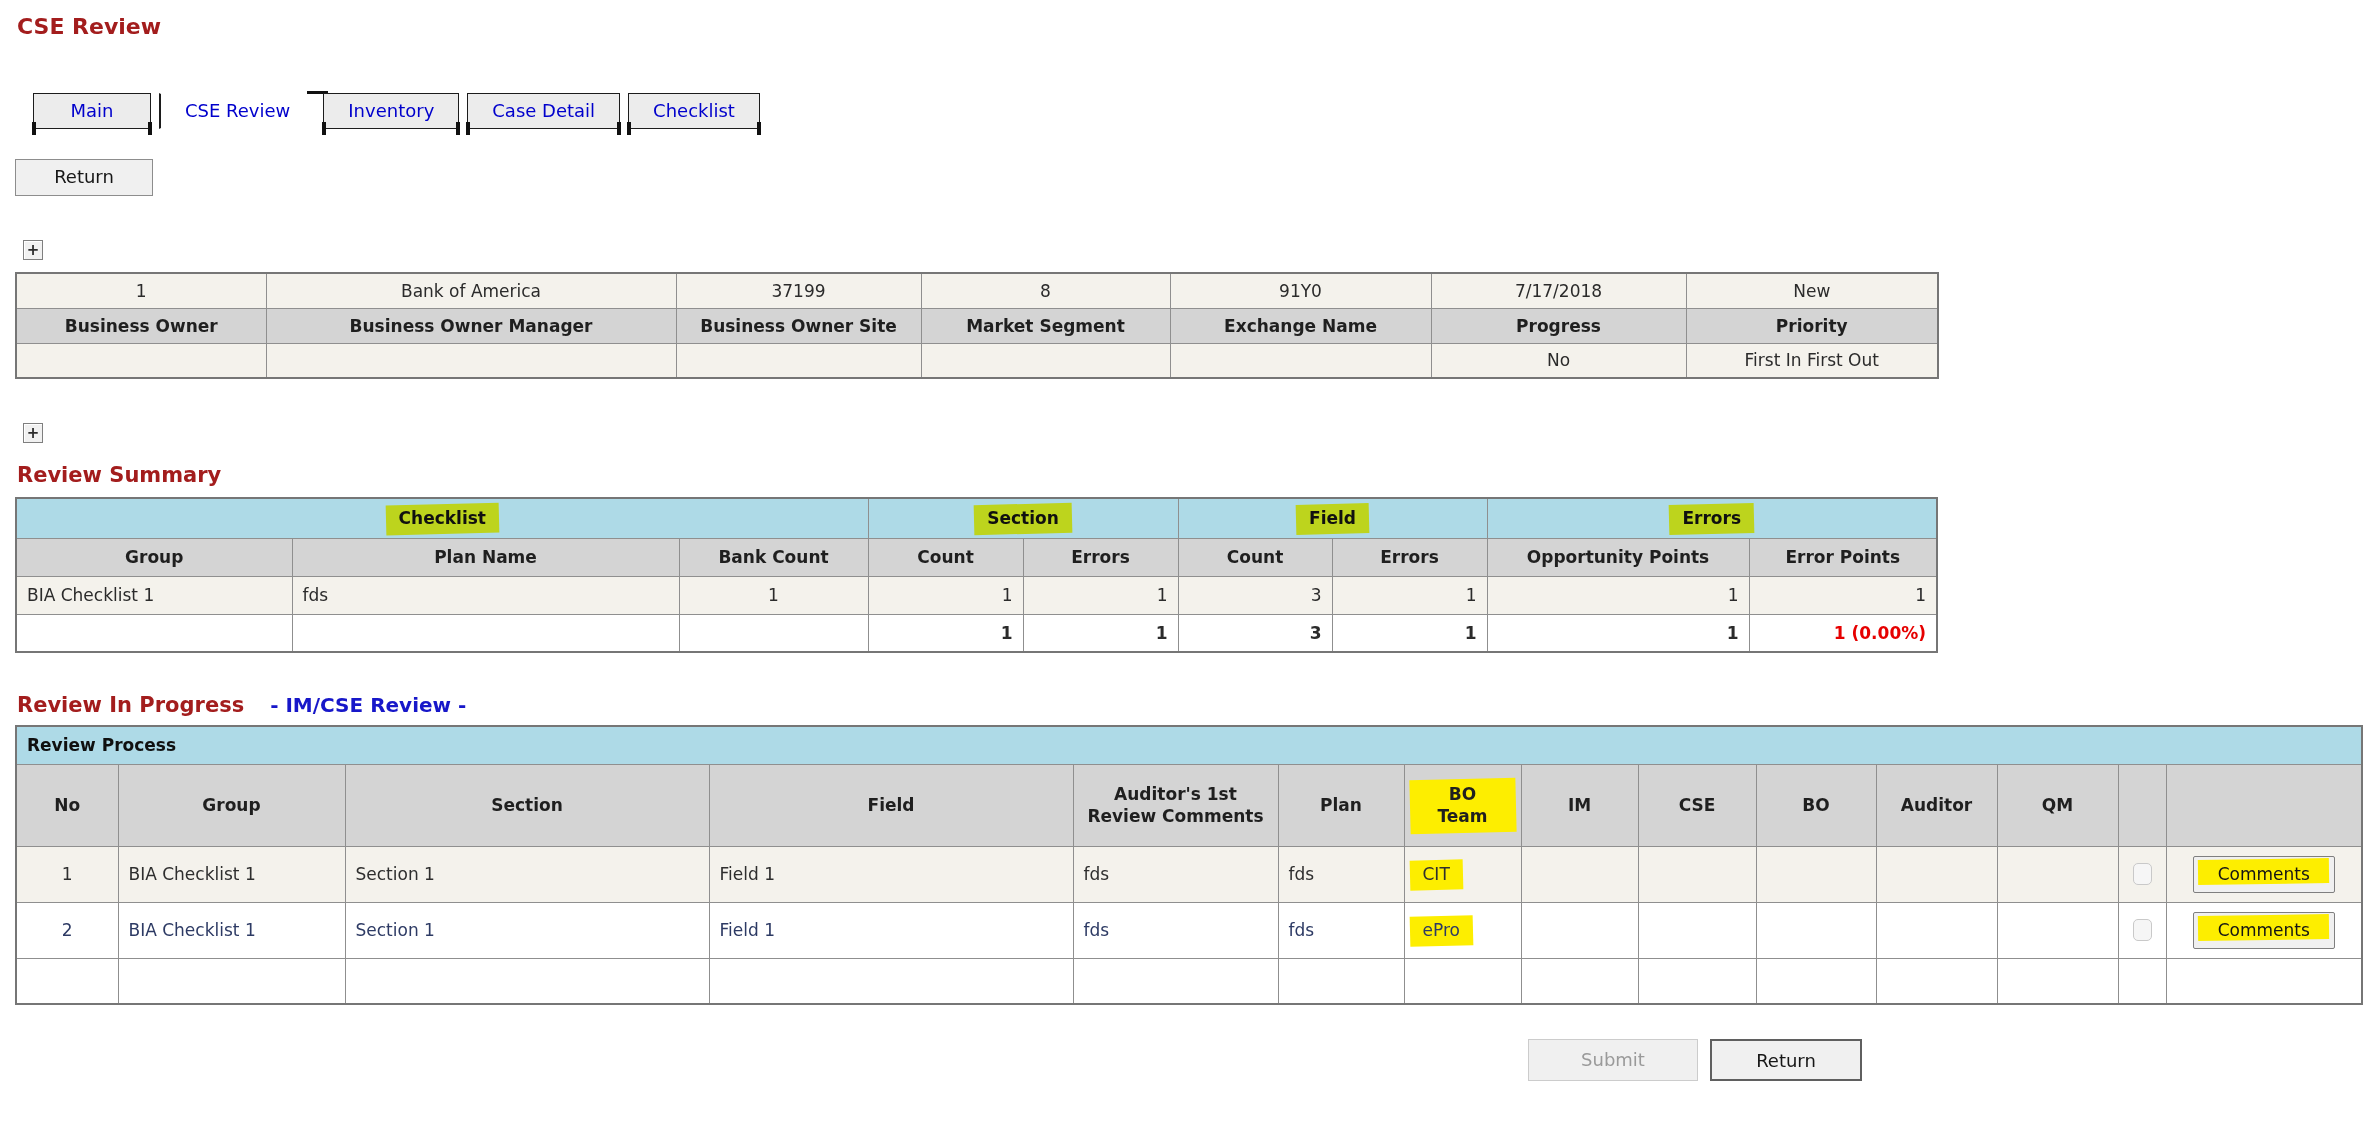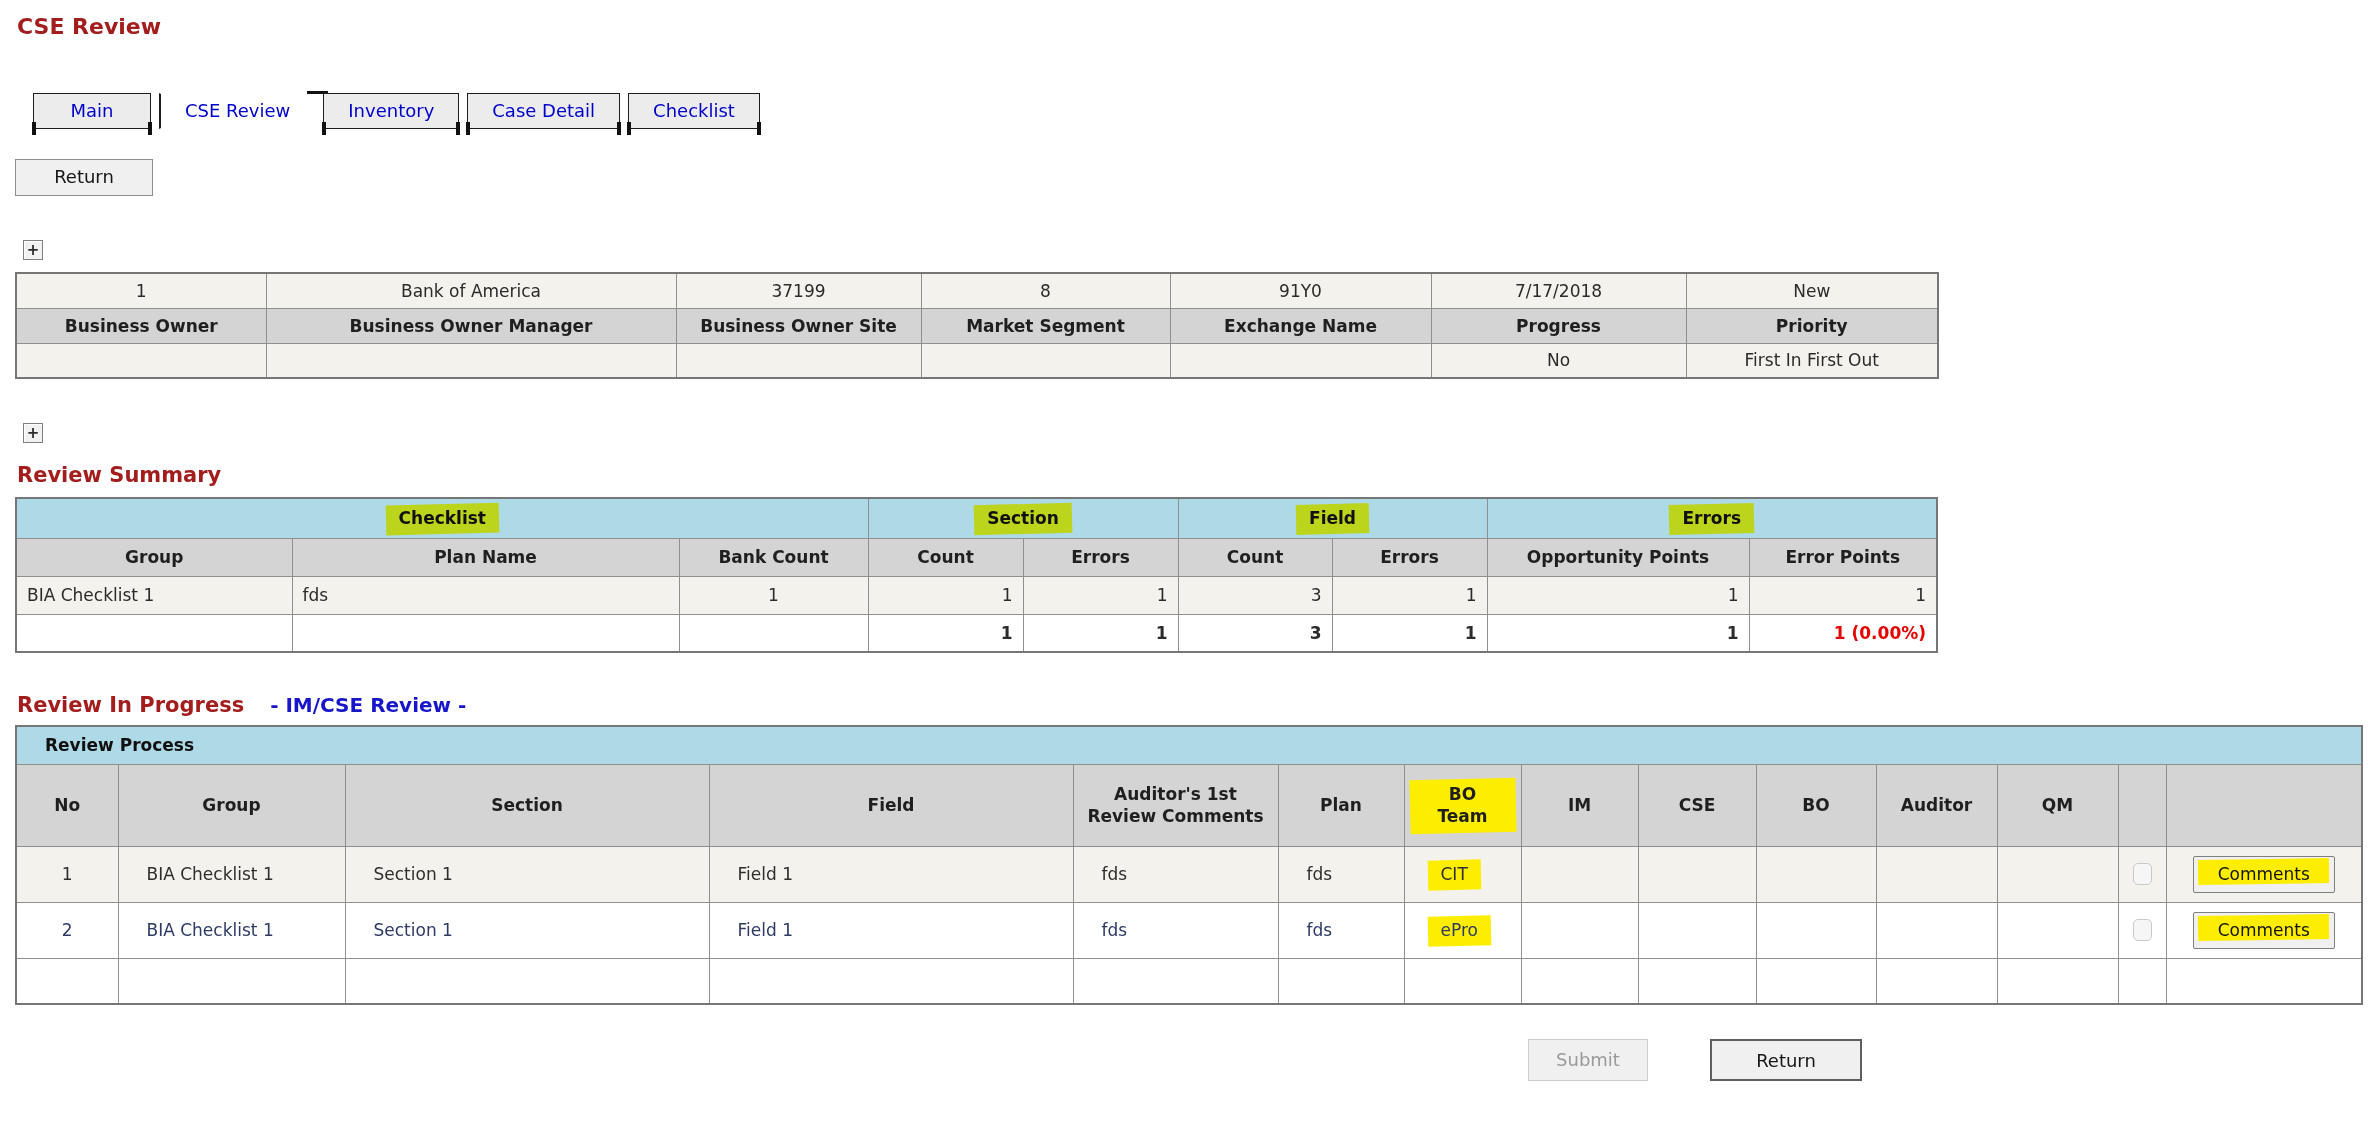--- a/index.html
+++ b/index.html
@@ -35,21 +35,21 @@
     top:-3px; right:-14px; bottom:auto;
   }
 
   
   .btn {
     display:inline-block; background:#f0f0f0; border:1px solid #8d8d8d;
     font-size:18px; color:#161616; text-align:center; cursor:pointer;
     font-family:"DejaVu Sans","Liberation Sans",sans-serif;
   }
   .btn-return-top { width:138px; height:37px; line-height:34px; margin-top:30px; }
-  .btn-submit { width:120px; height:42px; line-height:40px; color:#9a9a9a; border-color:#cccccc; cursor:default; }
+  .btn-submit { width:170px; height:42px; line-height:40px; color:#9a9a9a; border-color:#cccccc; cursor:default; }
   .btn-return-bottom { width:152px; height:42px; line-height:39px; border:2px solid #5f5f5f; }
 
   
   .expander {
     width:20px; height:20px; margin:44px 0 12px 8px;
     background:#f1f1f1; border:1px solid #7f7f7f;
     box-shadow:inset 1px 1px 0 #ffffff;
     font-size:15px; font-weight:bold; line-height:18px; text-align:center; cursor:pointer;
   }
 
@@ -77,21 +77,21 @@
 
   
   .rip-heading { margin:40px 0 0 2px; display:flex; gap:26px; align-items:baseline; }
   .rip-red  { color:#a31d1d; font-weight:bold; font-size:21px; }
   .rip-blue { color:#1717c9; font-weight:bold; font-size:20px; }
 
   .tbl-process { width:2347px; margin-top:8px; }
   .tbl-process th { font-size:17px; }
   .tbl-process .bluebar td { height:38px; }
   .tbl-process .hdr-gray th { height:82px; white-space:normal; line-height:1.3; }
-  .tbl-process tbody td { height:56px; font-size:17px; padding-left:28px; text-align:left; }
+  .tbl-process tbody td { height:56px; font-size:17px; padding-left:10px; text-align:left; }
   .tbl-process tbody td.ctr { text-align:center; padding:0; }
   .tbl-process tr.row1 td { background:#f4f2ec; color:#2e2e2e; }
   .tbl-process tr.row2 td { background:#ffffff; color:#2d3a64; }
   .tbl-process tr.rowempty td { background:#ffffff; height:46px; }
 
   
   .mark { position:relative; z-index:0; display:inline-block; padding:2px 8px; }
   .mark::before {
     content:""; position:absolute; left:-5px; right:-5px; top:-2px; bottom:-4px;
     transform:rotate(-1.4deg); z-index:-1;

